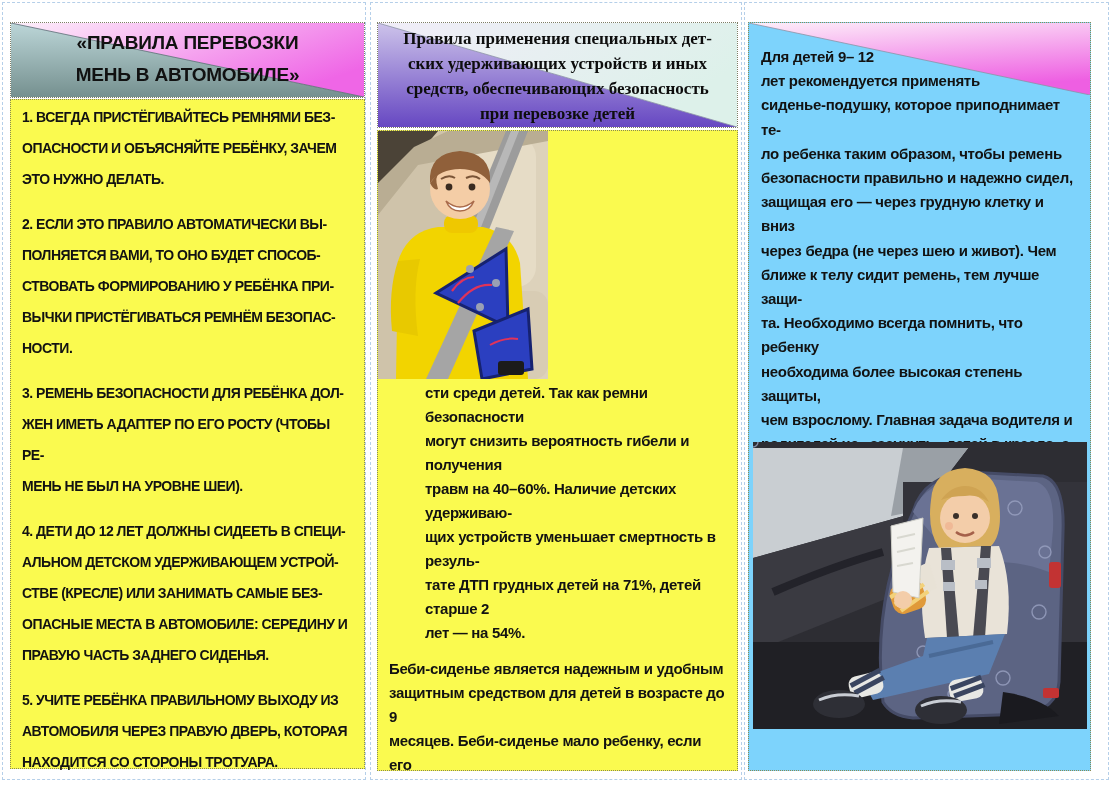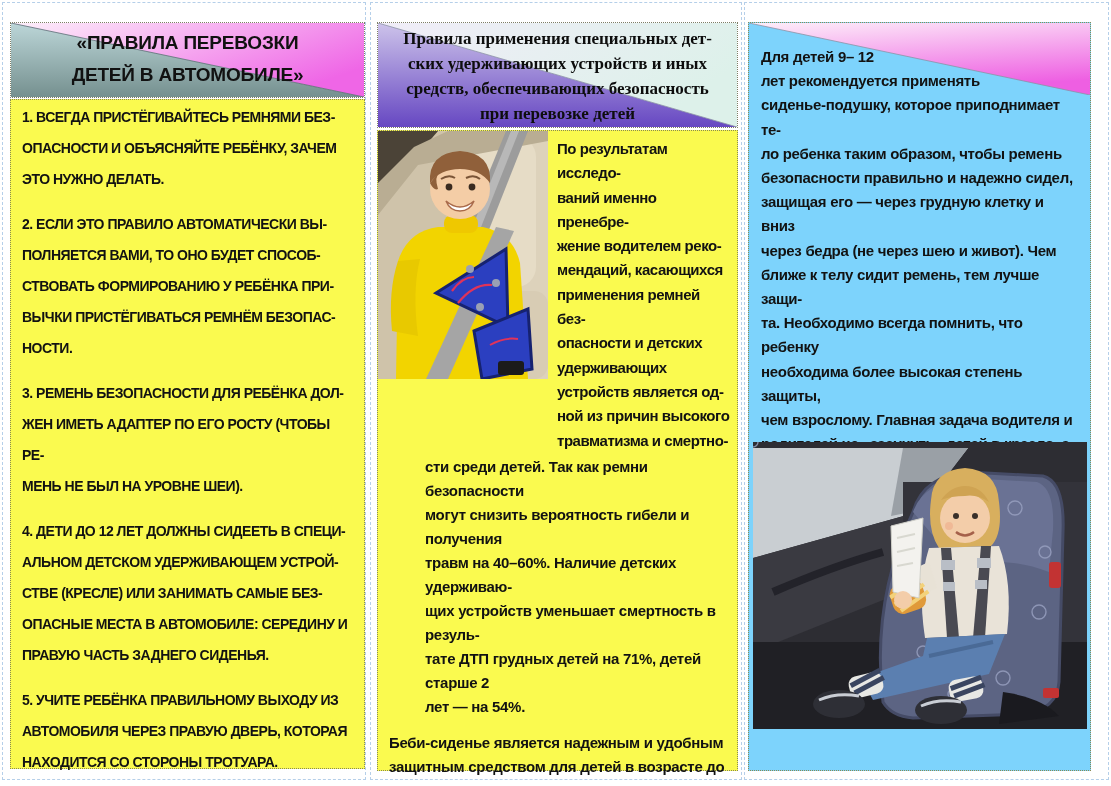--- a/index.html
+++ b/index.html
@@ -59,21 +59,21 @@
         <linearGradient id="gTeal1" x1="0" y1="0" x2="0" y2="1">
           <stop offset="0" stop-color="#bcd6d8"></stop>
             <stop offset="1" stop-color="#75908f"></stop>
         </linearGradient>
       </defs>
       <polygon points="0,0 353,0 353,74" fill="url(#gPink1)"></polygon>
       <polygon points="0,0 353,74 0,74" fill="url(#gTeal1)"></polygon>
       <line x1="0" y1="0" x2="353" y2="74" stroke="#5d6a75" stroke-width="0.8"></line>
     </svg>
     <div id="left-title">«ПРАВИЛА ПЕРЕВОЗКИ
-ДЕТЕЙ В АВТОМОБИЛЕ»</div>
+МЕНЬ В АВТОМОБИЛЕ»</div>
   </div>
   <div id="left-body">
     <p class="rule-item">1. ВСЕГДА ПРИСТЁГИВАЙТЕСЬ РЕМНЯМИ БЕЗ-
 ОПАСНОСТИ И ОБЪЯСНЯЙТЕ РЕБЁНКУ, ЗАЧЕМ
 ЭТО НУЖНО ДЕЛАТЬ.</p>
     <p class="rule-item">2. ЕСЛИ ЭТО ПРАВИЛО АВТОМАТИЧЕСКИ ВЫ-
 ПОЛНЯЕТСЯ ВАМИ, ТО ОНО БУДЕТ СПОСОБ-
 СТВОВАТЬ ФОРМИРОВАНИЮ У РЕБЁНКА ПРИ-
 ВЫЧКИ ПРИСТЁГИВАТЬСЯ РЕМНЁМ БЕЗОПАС-
 НОСТИ.</p>
@@ -144,30 +144,20 @@
           <path d="M74,160 q10,-14 22,-14 M80,172 q16,-20 34,-18" stroke="#e0335a" stroke-width="2.2" fill="none"></path>
           <circle cx="92" cy="138" r="4" fill="#9aa0b4"></circle>
           <circle cx="118" cy="152" r="4" fill="#9aa0b4"></circle>
           <circle cx="102" cy="176" r="4" fill="#9aa0b4"></circle>
 
           <polygon points="96,200 150,178 154,238 104,248" fill="#2b3fc0" stroke="#162270" stroke-width="3"></polygon>
           <path d="M112,214 q14,-8 28,-6" stroke="#e0335a" stroke-width="2" fill="none"></path>
           <rect x="120" y="230" width="26" height="14" rx="3" fill="#1b1b1b"></rect>
         </svg>
       </div>
-      <div id="middle-text-beside" class="body-text">По результатам исследо-
-ваний именно пренебре-
-жение водителем реко-
-мендаций, касающихся
-применения ремней без-
-опасности и детских
-удерживающих
-устройств является од-
-ной из причин высокого
-травматизма и смертно-</div>
     </div>
     <div id="middle-text-below" class="body-text">сти среди детей. Так как ремни безопасности
 могут снизить вероятность гибели и получения
 травм на 40–60%. Наличие детских удерживаю-
 щих устройств уменьшает смертность в резуль-
 тате ДТП грудных детей на 71%, детей старше 2
 лет — на 54%.</div>
     <div id="middle-paragraph-2" class="body-text">Беби-сиденье является надежным и удобным
 защитным средством для детей в возрасте до 9
 месяцев. Беби-сиденье мало ребенку, если его

